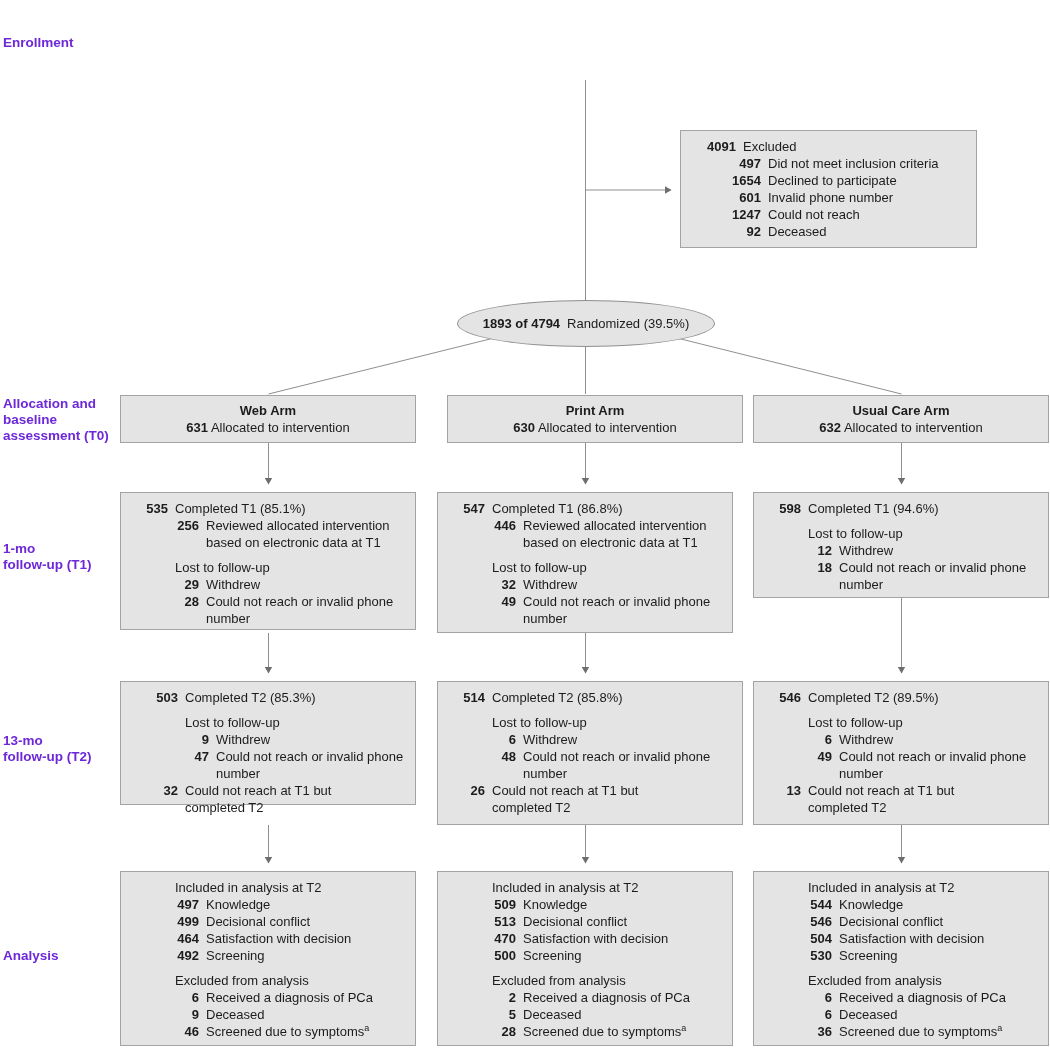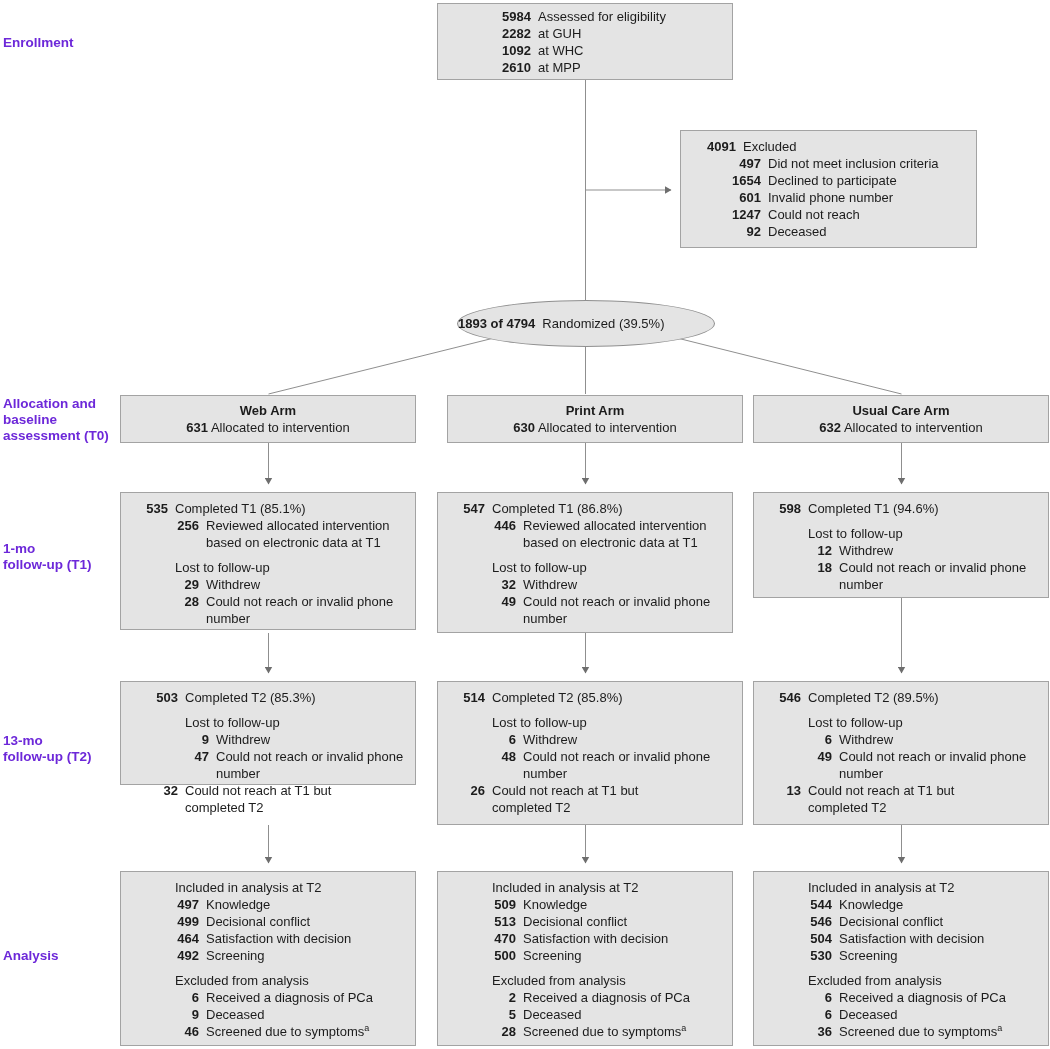--- a/index.html
+++ b/index.html
@@ -26,21 +26,21 @@
   .topbox .n{width:45px;}
   .exc .nA{width:45px;}
   .exc .nB{width:70px;}
   .tw{max-width:165px;}
   .alloc{padding:6px 8px;text-align:center;}
   .alloc .title{font-weight:700;display:block;}
   .alloc .n-inline{font-weight:700;}
   .ellipse{
     position:absolute;z-index:1;border-radius:50%;
     background:#e4e4e4;border:1px solid #8f8f8f;
-    display:flex;align-items:center;justify-content:flex-start;
+    display:flex;align-items:center;justify-content:center;
     font-size:13px;white-space:nowrap;
   }
   .ellipse .n-inline{font-weight:700;margin-right:7px;}
   .stage{
     position:absolute;z-index:1;font-weight:700;
     font-size:13.5px;line-height:16px;color:#6d28d9;
   }
   sup{font-size:9px;line-height:0;}
 </style>
 </head>
@@ -81,38 +81,20 @@
   <div class="stage" style="left:3px;top:541px;">
     <div>1-mo</div>
     <div>follow-up (T1)</div>
   </div>
   <div class="stage" style="left:3px;top:733px;">
     <div>13-mo</div>
     <div>follow-up (T2)</div>
   </div>
   <div class="stage" style="left:3px;top:948px;">Analysis</div>
 
-  <div class="box topbox" style="left:437px;top:3px;width:296px;height:77px;">
-    <div class="ln">
-        <span class="n">5984</span>
-        <span class="t">Assessed for eligibility</span>
-      </div>
-    <div class="ln">
-        <span class="n">2282</span>
-        <span class="t">at GUH</span>
-      </div>
-    <div class="ln">
-        <span class="n">1092</span>
-        <span class="t">at WHC</span>
-      </div>
-    <div class="ln">
-        <span class="n">2610</span>
-        <span class="t">at MPP</span>
-      </div>
-  </div>
 
   <div class="box pad exc" style="left:680px;top:130px;width:297px;height:118px;">
     <div class="ln">
         <span class="n nA">4091</span>
         <span class="t">Excluded</span>
       </div>
     <div class="ln">
         <span class="n nB">497</span>
         <span class="t">Did not meet inclusion criteria</span>
       </div>
@@ -205,21 +187,21 @@
     <div class="ln">
         <span class="n n2">12</span>
         <span class="t">Withdrew</span>
       </div>
     <div class="ln">
         <span class="n n2">18</span>
         <span class="t">Could not reach or invalid phone number</span>
       </div>
   </div>
 
-  <div class="box pad" style="left:120px;top:681px;width:296px;height:104px;padding-left:20px;">
+  <div class="box pad" style="left:120px;top:681px;width:296px;height:124px;padding-left:20px;">
     <div class="ln">
         <span class="n n1">503</span>
         <span class="t">Completed T2 (85.3%)</span>
       </div>
     <div class="ln hd gap">
         <span>Lost to follow-up</span>
       </div>
     <div class="ln">
         <span class="n n2">9</span>
         <span class="t">Withdrew</span>

